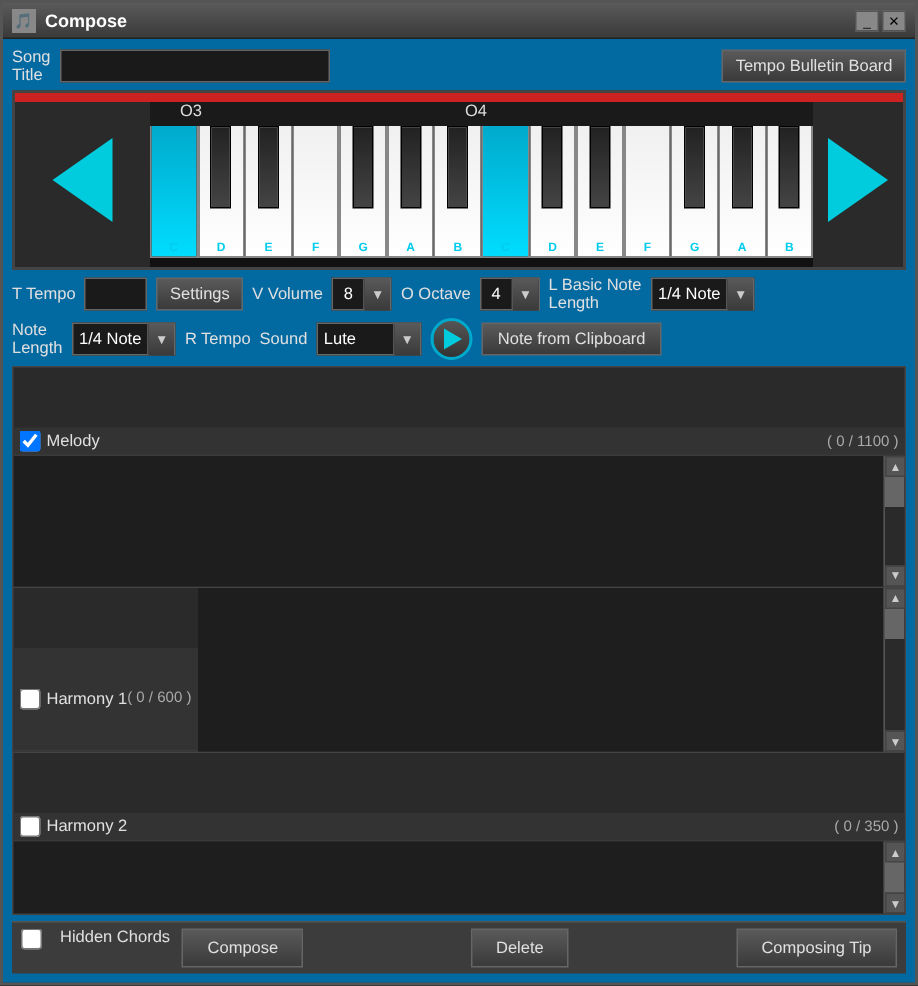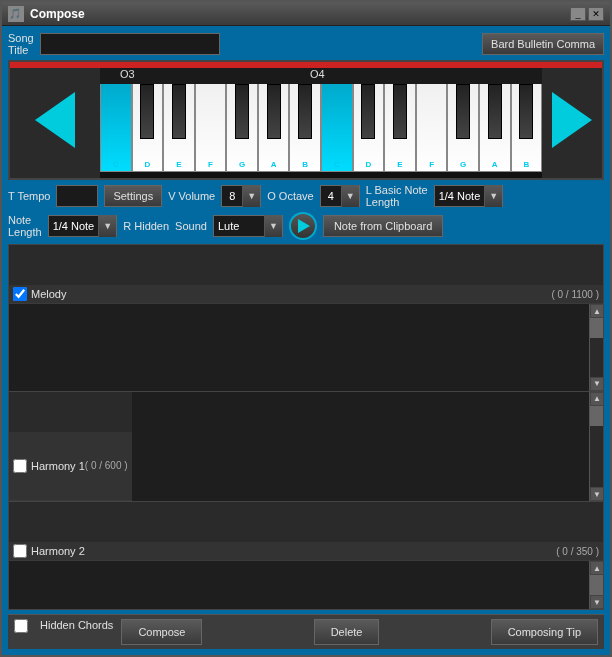--- a/index.html
+++ b/index.html
@@ -337,21 +337,21 @@
       <div class="tb-btn">✕</div>
     </div>
   </div>
 
   <div class="content">
 
     <div class="row">
       <div class="label" style="font-size:11px;">Song<br>Title</div>
       <input class="text-input" style="width: 180px;" type="text" value="">
       <div style="flex:1;"></div>
-      <button class="btn">Bard Bulletin Comma</button>
+      <button class="btn">Tempo Bulletin Board</button>
     </div>
 
     <div class="piano-container">
       <div class="piano-red-bar"></div>
 
       <div style="position:absolute;top:6px;left:110px;z-index:10;font-size:11px;color:#ddd;">O3</div>
       <div style="position:absolute;top:6px;left:300px;z-index:10;font-size:11px;color:#ddd;">O4</div>
 
       <div class="piano-scroll-left">
         <div class="arrow-left"></div>
@@ -444,21 +444,21 @@
         <div class="select-arrow">▼</div>
       </div>
     </div>
 
     <div class="row">
       <span class="label" style="font-size:11px;">Note<br>Length</span>
       <div class="select-wrap">
         <span class="select-val">1/4 Note</span>
         <div class="select-arrow">▼</div>
       </div>
-      <span class="label">R Hidden</span>
+      <span class="label">R Tempo</span>
       <span class="label">Sound</span>
       <div class="select-wrap">
         <span class="select-val" style="min-width:50px;text-align:left;padding-left:4px;">Lute</span>
         <div class="select-arrow">▼</div>
       </div>
       <div class="play-btn">
         <div class="play-triangle"></div>
       </div>
       <button class="btn" style="padding:2px 10px;">Note from Clipboard</button>
     </div>

